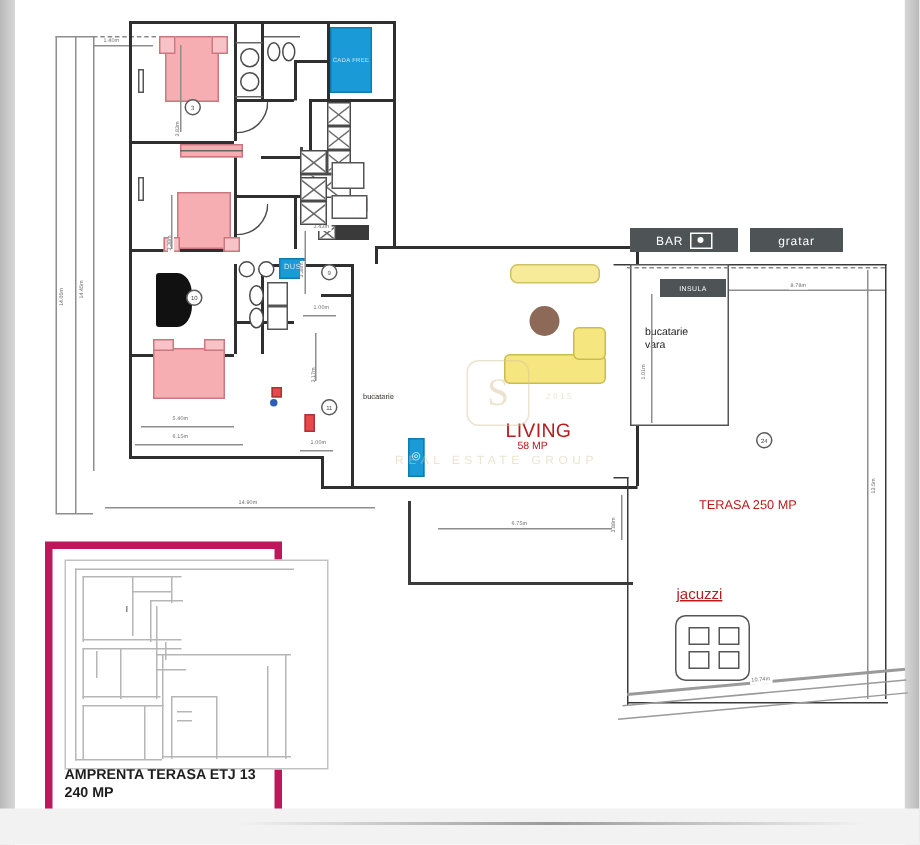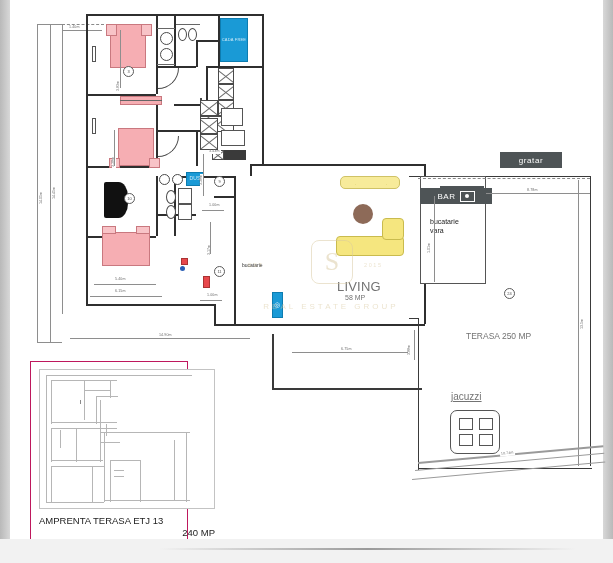--- a/index.html
+++ b/index.html
@@ -54,21 +54,21 @@
   .bluebox{position:absolute;background:#1a9ad6;color:#cfe9f7;font-size:4px;line-height:1.05;
     text-align:center;display:flex;align-items:center;justify-content:center;
     border:1px solid #0d7cb0;box-sizing:border-box;letter-spacing:.2px;}
   .darktag{position:absolute;background:#4e5456;color:#ffffff;display:flex;align-items:center;
     justify-content:center;gap:4px;font-size:8px;letter-spacing:.6px;box-sizing:border-box;}
   .darktag.small{font-size:4.6px;letter-spacing:.3px;}
   .redbox{position:absolute;background:#e8484c;border:1px solid #a33;box-sizing:border-box;}
   .blackfan{position:absolute;background:#111;}
 
   
-  .lbl{position:absolute;color:#737373;white-space:pre;line-height:1.08;}
+  .lbl{position:absolute;color:#b91c1c;white-space:pre;line-height:1.08;}
   .lbl.living{font-size:13px;letter-spacing:.2px;}
   .lbl.livingsub{font-size:7px;}
   .lbl.terasa{font-size:8.5px;}
   .lbl.jacuzzi{font-size:10px;}
   .lbl.bucat{font-size:5px;color:#2b2b2b;}
   .lbl.bucvara{font-size:7px;color:#222;line-height:1.25;}
 
   .circnum{position:absolute;width:9px;height:9px;border:1px solid #5a5a5a;border-radius:50%;
     font-size:4px;color:#4a4a4a;display:flex;align-items:center;justify-content:center;background:#fff;}
 
@@ -81,27 +81,27 @@
       font-size:8px;letter-spacing:3px;color:#d9c9a0;font-family:"Liberation Sans",sans-serif;}
   .wm .wmmark{position:absolute;left:105px;top:2px;width:40px;height:42px;
       border:1.4px solid #d9c9a0;border-radius:8px;
       display:flex;align-items:center;justify-content:center;
       font-family:"Liberation Serif",serif;font-size:26px;color:#d9c9a0;}
   .wm .wmest{position:absolute;top:24px;font-size:5.5px;letter-spacing:1.6px;color:#d9c9a0;}
   .wm .wmest.l{left:42px;} .wm .wmest.r{left:158px;}
 
   
   #inset{position:absolute;left:20px;top:361px;width:158px;height:186px;
-    background:#fff;border:1px solid #be185d;box-sizing:border-box;}
+    background:#fff;border:5px solid #be185d;box-sizing:border-box;font-weight:bold;}
   #insetplan{position:absolute;left:8px;top:7px;width:176px;height:140px;
     background:#fff;border:1px solid #c3c3c3;box-sizing:border-box;overflow:hidden;}
   #insetplan .g{position:absolute;background:#b6b6b6;}
   #insetcap{position:absolute;left:8px;bottom:7px;width:176px;font-size:9.5px;color:#1d1d1d;
     line-height:1.25;}
-  #insetcap .l2{display:block;text-align:right;}
+  #insetcap .l2{display:block;}
   .insetshadow{position:absolute;left:24px;top:549px;width:186px;height:4px;
     background:linear-gradient(180deg,#c9c9c9,rgba(255,255,255,0));}
 
   
   .dashdot{position:absolute;border-top:1px dashed #8a8a8a;}
 </style>
 </head>
 <body>
 
 <div id="page">
@@ -293,21 +293,21 @@
     <div class="vthin" style="left:580px;top:176px;height:290px;width:1.4px;background:#3a3a3a;"></div>
     <div class="hthin" style="left:399px;top:318px;width:10px;height:1.4px;background:#3a3a3a;"></div>
     <div class="vthin" style="left:408px;top:318px;height:152px;width:1.4px;background:#3a3a3a;"></div>
     <div class="hthin" style="left:408px;top:468px;width:174px;height:1.4px;background:#3a3a3a;"></div>
 
     <div class="thin" style="left:410px;top:176px;width:66px;height:108px;"></div>
     <div class="darktag small" style="left:430px;top:186px;width:44px;height:12px;">INSULA</div>
     <div class="lbl bucvara" style="left:420px;top:218px;"><span>bucatarie</span>
 <span>vara</span></div>
 
-    <div class="darktag" style="left:410px;top:152px;width:72px;height:16px;margin-top:36px;">
+    <div class="darktag" style="left:410px;top:152px;width:72px;height:16px;">
       <span>BAR</span>
       <span style="width:13px;height:9px;border:1px solid #fff;display:inline-block;position:relative;">
         <span style="position:absolute;left:4px;top:2px;width:4px;height:4px;border-radius:50%;background:#fff;"></span>
       </span>
     </div>
 
     <div class="darktag" style="left:490px;top:152px;width:62px;height:16px;font-size:8px;">gratar</div>
 
     <div class="dashdot" style="left:408px;top:178px;width:172px;"></div>
     <div class="dimline" style="left:476px;top:193px;width:104px;"></div>

